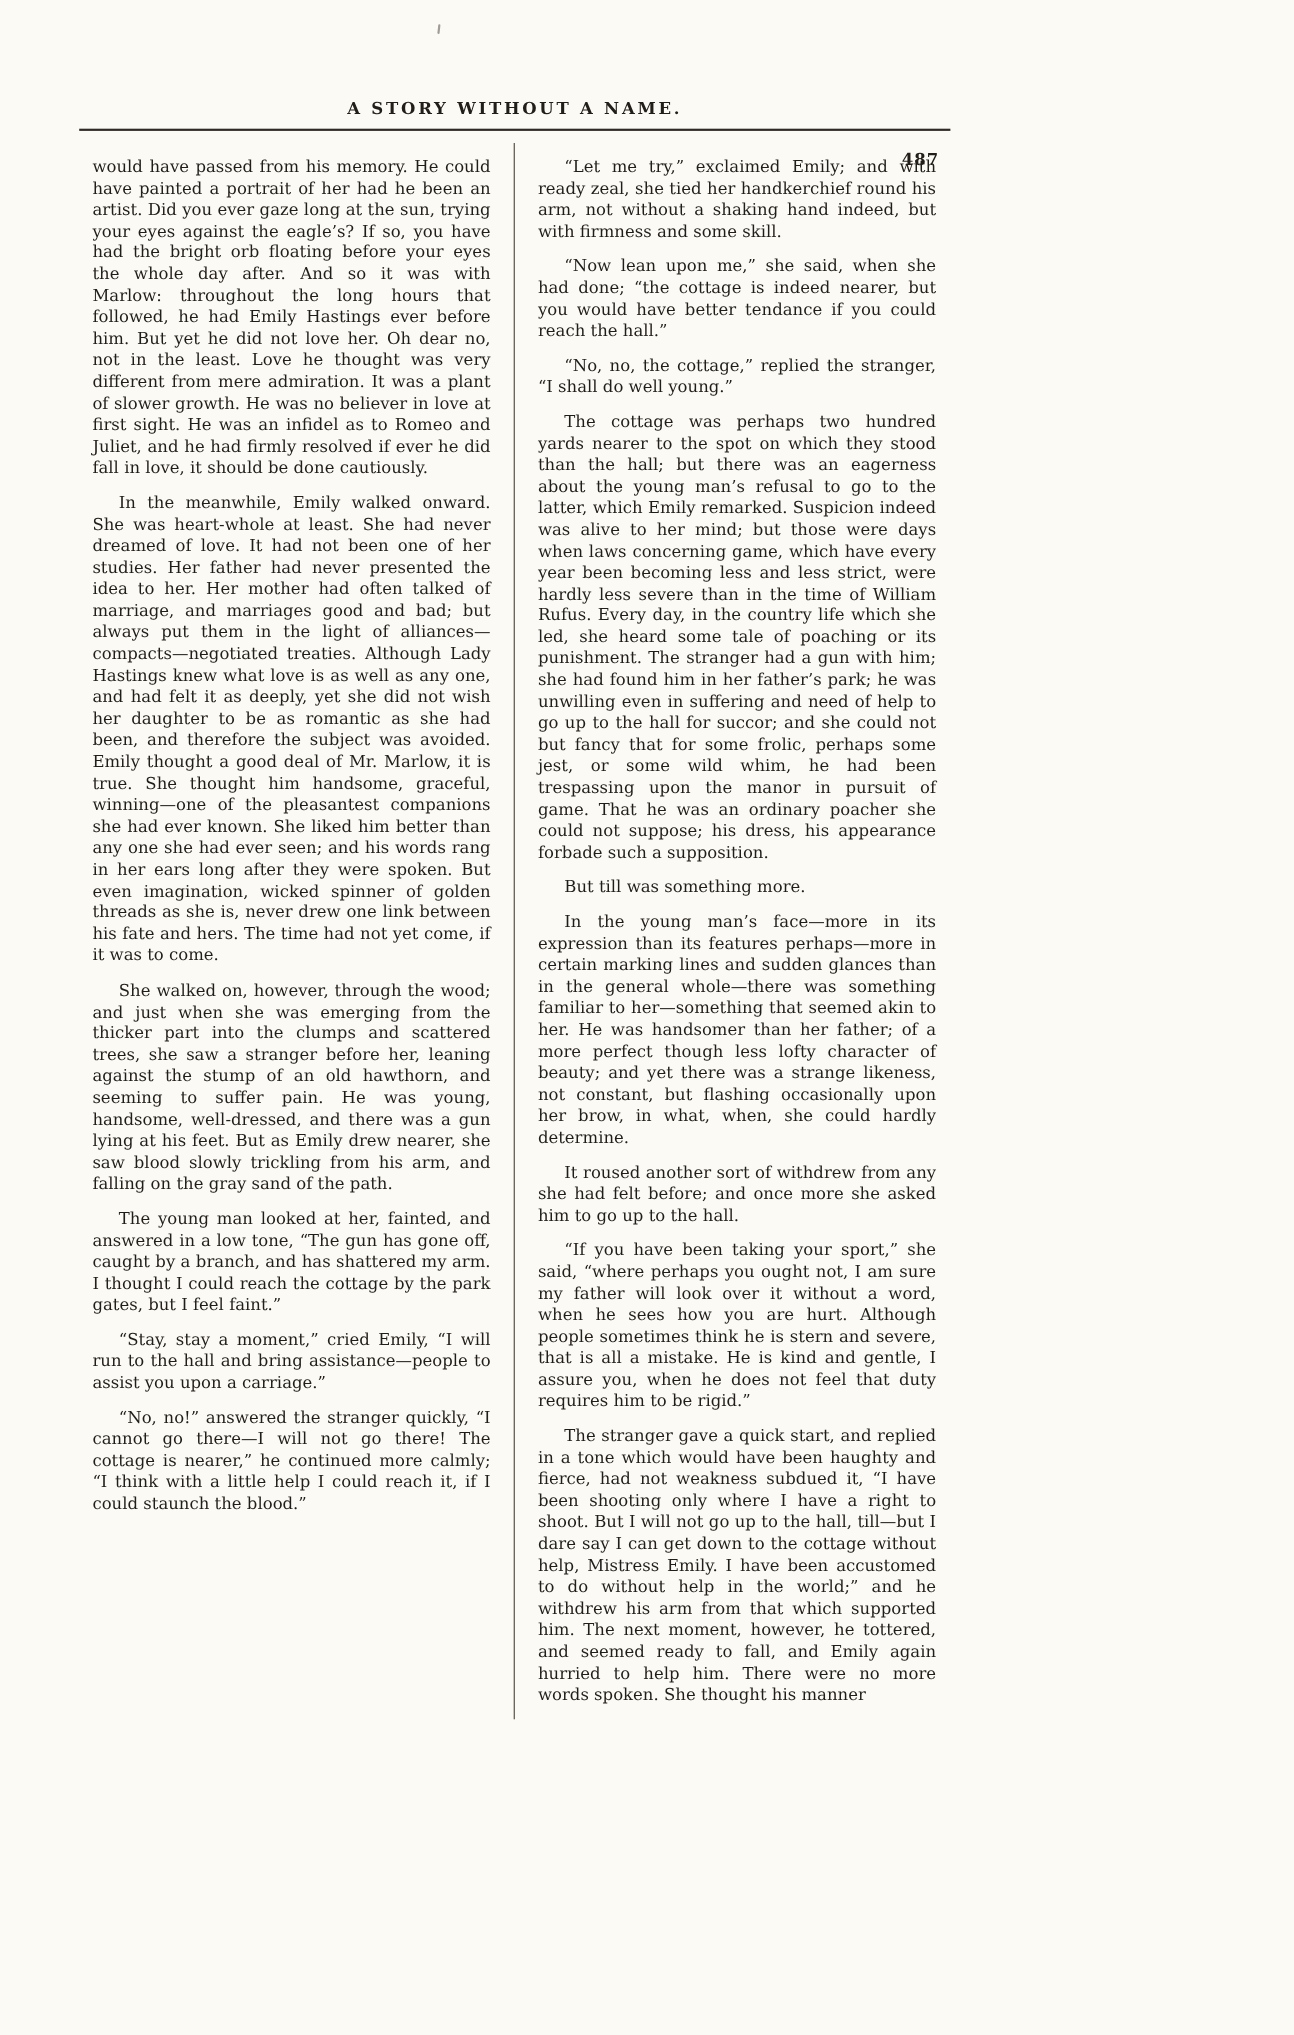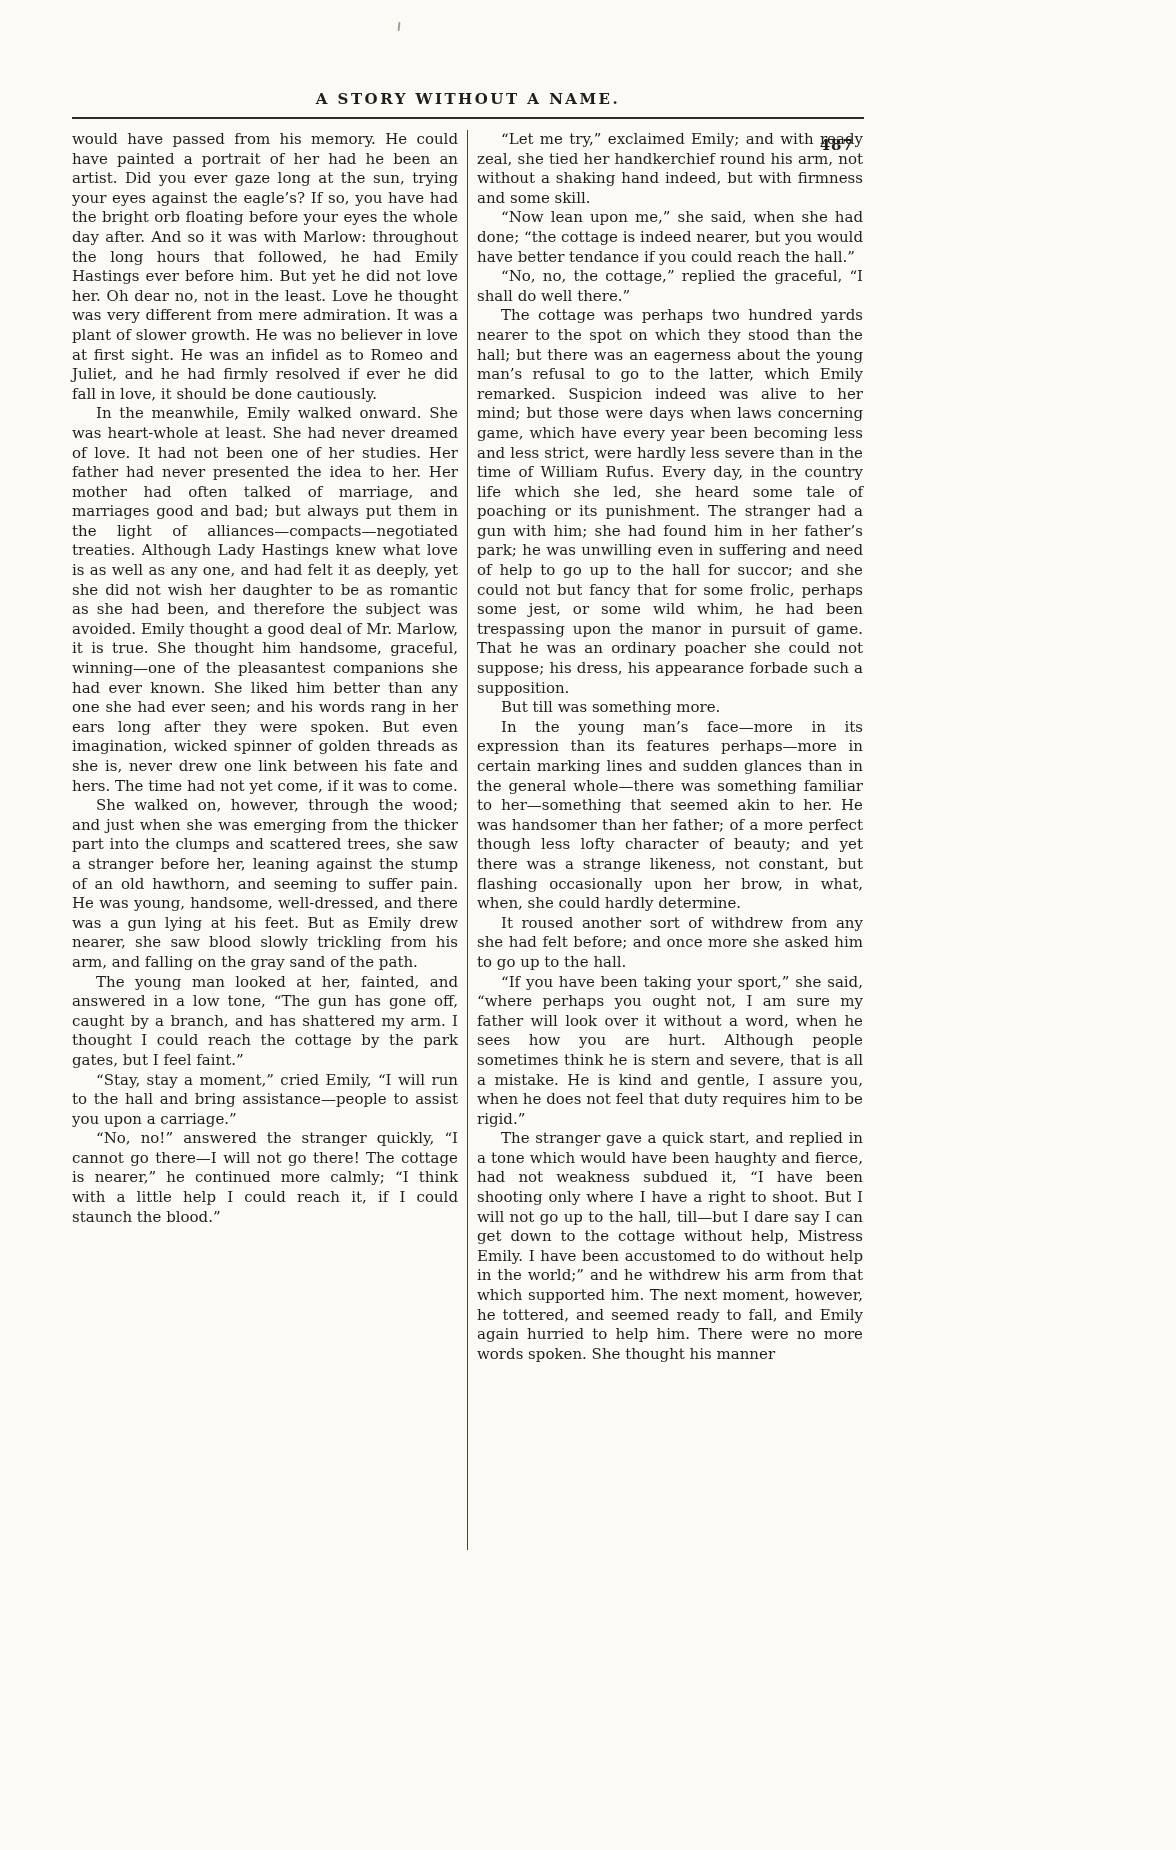--- a/index.html
+++ b/index.html
@@ -46,21 +46,21 @@
     align-items: stretch;
   }
   .column {
     width: 386px;
     text-align: justify;
     font-size: 15px;
     line-height: 19.6px;
     hyphens: auto;
     -webkit-hyphens: auto;
   }
-  .column p { margin: 0; text-indent: 1.6em; }
+  .column p { margin: 12px; text-indent: 1.6em; }
   .column p.no-indent { text-indent: 0; }
   .col-rule {
     flex: 0 0 1px;
     width: 1px;
     background: #4a433b;
     margin: 0 9px;
     min-height: 1420px;
   }
   .artifact {
     position: absolute;
@@ -94,21 +94,21 @@
         <p class="para">In the meanwhile, Emily walked onward. She was heart-whole at least.  She had never dreamed of love.  It had not been one of her studies.  Her father had never presented the idea to her.  Her mother had often talked of marriage, and marriages good and bad; but always put them in the light of alliances—compacts—negotiated treaties.  Although Lady Hastings knew what love is as well as any one, and had felt it as deeply, yet she did not wish her daughter to be as romantic as she had been, and therefore the subject was avoided. Emily thought a good deal of Mr. Marlow, it is true.  She thought him handsome, graceful, winning—one of the pleasantest companions she had ever known.  She liked him better than any one she had ever seen; and his words rang in her ears long after they were spoken. But even imagination, wicked spinner of golden threads as she is, never drew one link between his fate and hers.  The time had not yet come, if it was to come.</p>
         <p class="para">She walked on, however, through the wood; and just when she was emerging from the thicker part into the clumps and scattered trees, she saw a stranger before her, leaning against the stump of an old hawthorn, and seeming to suffer pain.  He was young, handsome, well-dressed, and there was a gun lying at his feet.  But as Emily drew nearer, she saw blood slowly trickling from his arm, and falling on the gray sand of the path.</p>
         <p class="para">The young man looked at her, fainted, and answered in a low tone, “The gun has gone off, caught by a branch, and has shattered my arm.  I thought I could reach the cottage by the park gates, but I feel faint.”</p>
         <p class="para">“Stay, stay a moment,” cried Emily, “I will run to the hall and bring assistance—people to assist you upon a carriage.”</p>
         <p class="para">“No, no!” answered the stranger quickly, “I cannot go there—I will not go there!  The cottage is nearer,” he continued more calmly; “I think with a little help I could reach it, if I could staunch the blood.”</p>
       </div>
     <div class="col-rule"></div>
     <div class="column">
         <p class="para">“Let me try,” exclaimed Emily; and with ready zeal, she tied her handkerchief round his arm, not without a shaking hand indeed, but with firmness and some skill.</p>
         <p class="para">“Now lean upon me,” she said, when she had done; “the cottage is indeed nearer, but you would have better tendance if you could reach the hall.”</p>
-        <p class="para">“No, no, the cottage,” replied the graceful, “I shall do well there.”</p>
+        <p class="para">“No, no, the cottage,” replied the stranger, “I shall do well young.”</p>
         <p class="para">The cottage was perhaps two hundred yards nearer to the spot on which they stood than the hall; but there was an eagerness about the young man’s refusal to go to the latter, which Emily remarked.  Suspicion indeed was alive to her mind; but those were days when laws concerning game, which have every year been becoming less and less strict, were hardly less severe than in the time of William Rufus. Every day, in the country life which she led, she heard some tale of poaching or its punishment.  The stranger had a gun with him; she had found him in her father’s park; he was unwilling even in suffering and need of help to go up to the hall for succor; and she could not but fancy that for some frolic, perhaps some jest, or some wild whim, he had been trespassing upon the manor in pursuit of game.  That he was an ordinary poacher she could not suppose; his dress, his appearance forbade such a supposition.</p>
         <p class="para">But till was something more.</p>
         <p class="para">In the young man’s face—more in its expression than its features perhaps—more in certain marking lines and sudden glances than in the general whole—there was something familiar to her—something that seemed akin to her.  He was handsomer than her father; of a more perfect though less lofty character of beauty; and yet there was a strange likeness, not constant, but flashing occasionally upon her brow, in what, when, she could hardly determine.</p>
         <p class="para">It roused another sort of withdrew from any she had felt before; and once more she asked him to go up to the hall.</p>
         <p class="para">“If you have been taking your sport,” she said, “where perhaps you ought not, I am sure my father will look over it without a word, when he sees how you are hurt.  Although people sometimes think he is stern and severe, that is all a mistake.  He is kind and gentle, I assure you, when he does not feel that duty requires him to be rigid.”</p>
         <p class="para">The stranger gave a quick start, and replied in a tone which would have been haughty and fierce, had not weakness subdued it, “I have been shooting only where I have a right to shoot.  But I will not go up to the hall, till—but I dare say I can get down to the cottage without help, Mistress Emily.  I have been accustomed to do without help in the world;” and he withdrew his arm from that which supported him.  The next moment, however, he tottered, and seemed ready to fall, and Emily again hurried to help him.  There were no more words spoken.  She thought his manner</p>
       </div>
   </div>
 
 </div>

